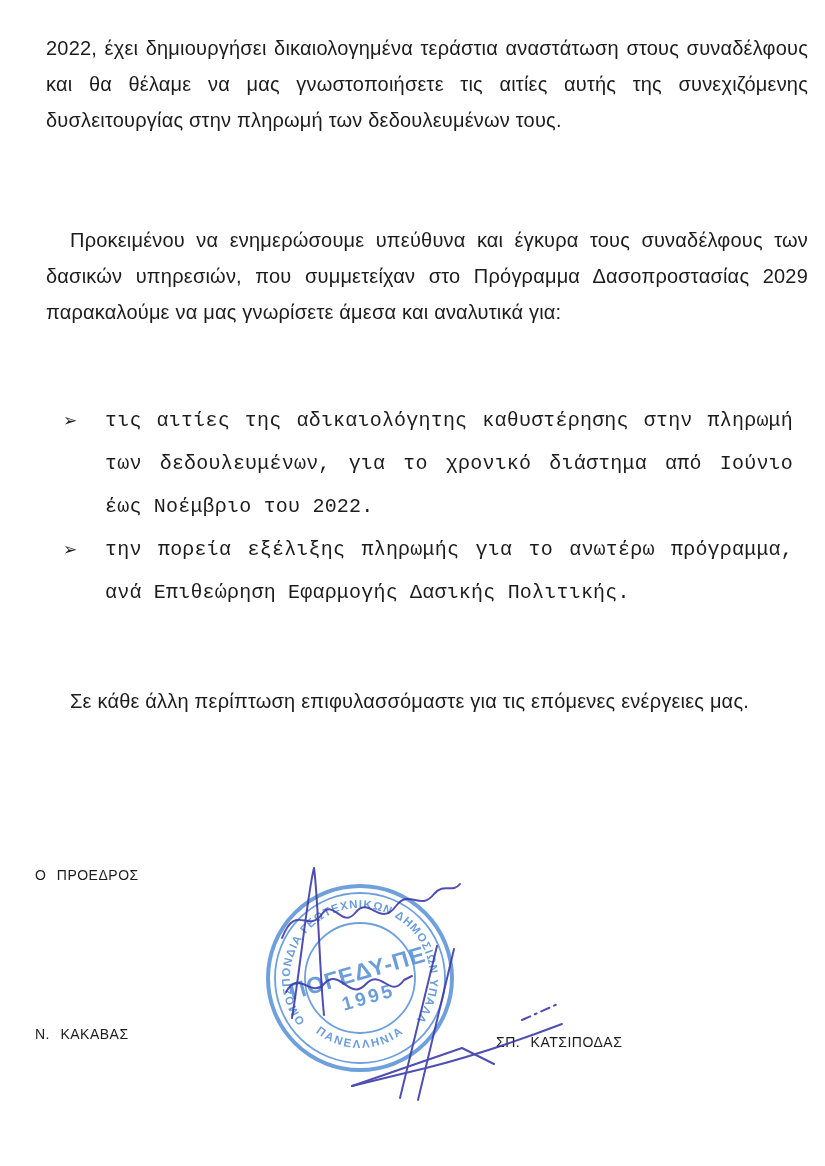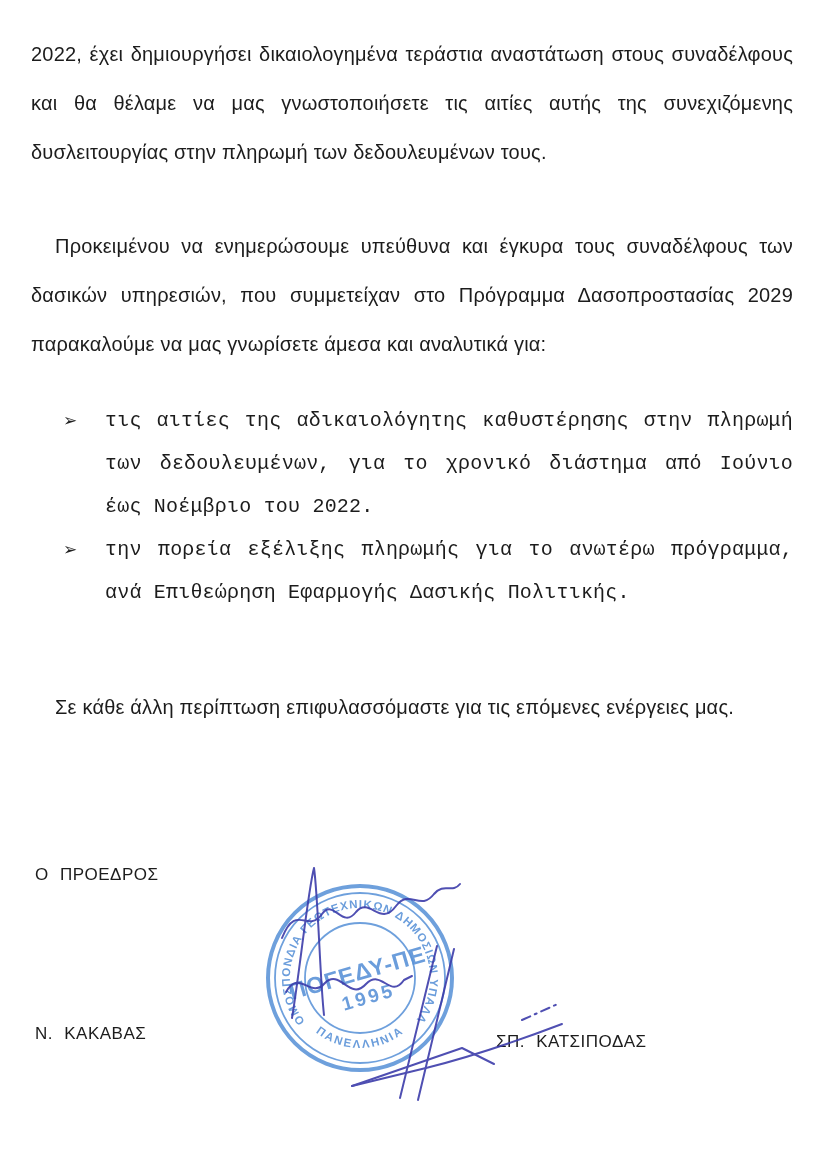--- a/index.html
+++ b/index.html
@@ -6,23 +6,23 @@
   .page{
     position:relative;
     width:825px;height:1166px;
     background:#ffffff;
     overflow:hidden;
     font-family:"Liberation Sans", sans-serif;
     color:#1c1c1c;
   }
   .para{
     position:absolute;
-    left:31px;width:762px;
+    left:46px;width:762px;
     font-size:20px;
-    line-height:49px;
+    line-height:36px;
     letter-spacing:0.2px;
     text-align:justify;
   }
   #p1{top:10px;}
   #p2{top:202px;text-indent:24px;}
   #closing{top:663px;text-indent:24px;}
   .bullet-list{
     position:absolute;
     left:63px;top:399px;width:730px;
   }
@@ -48,21 +48,21 @@
     position:absolute;
     left:0;top:816px;width:770px;
     text-align:center;
     font-size:19px;
     font-weight:bold;
     word-spacing:5px;
     line-height:28px;
   }
   .sig-label{
     position:absolute;
-    font-size:17px;
+    font-size:14px;
     letter-spacing:0.5px;
     word-spacing:6px;
     line-height:26px;
     white-space:nowrap;
   }
   #president-label{left:35px;top:862px;}
   #secretary-label{left:475px;top:862px;}
   #president-name{left:35px;top:1021px;}
   #secretary-name{left:496px;top:1029px;}
   .stamp-area{

